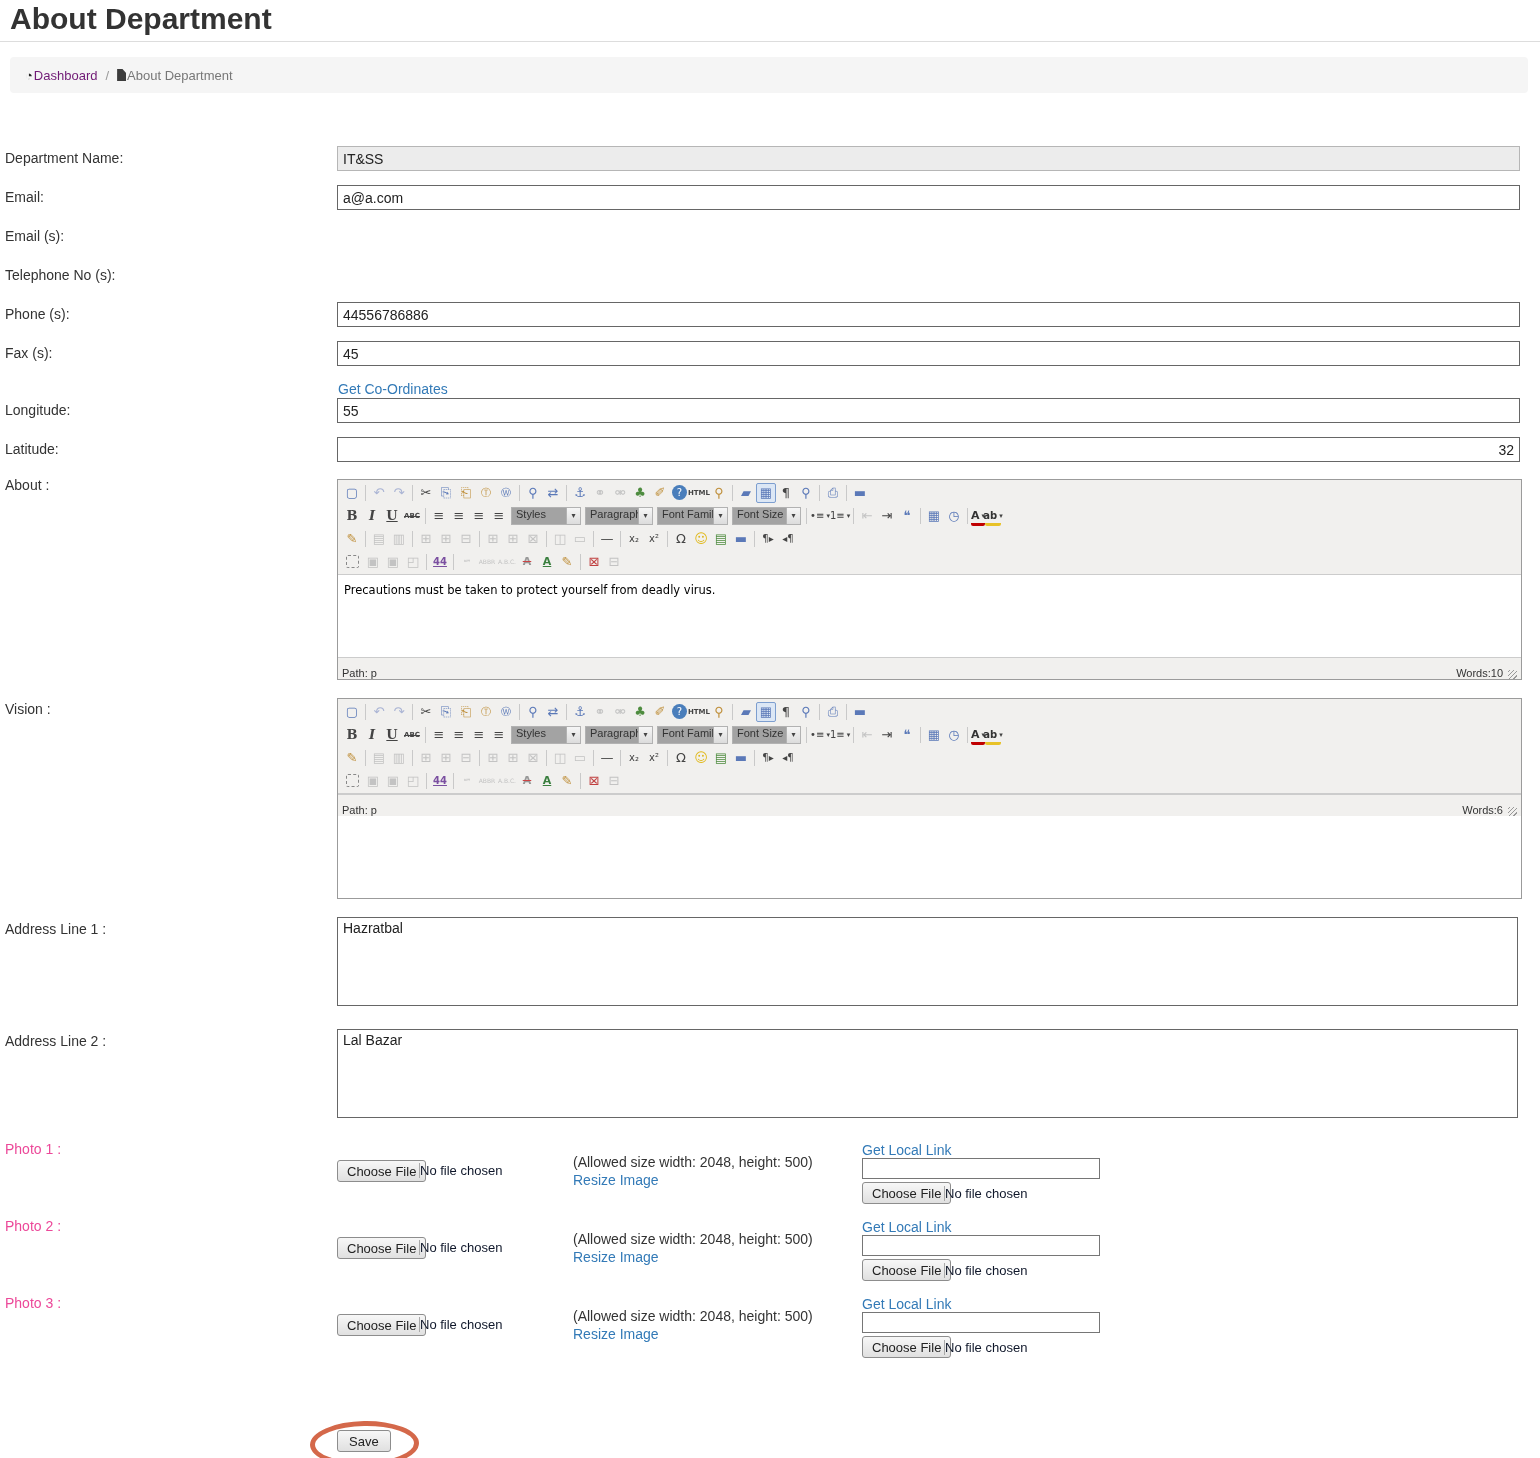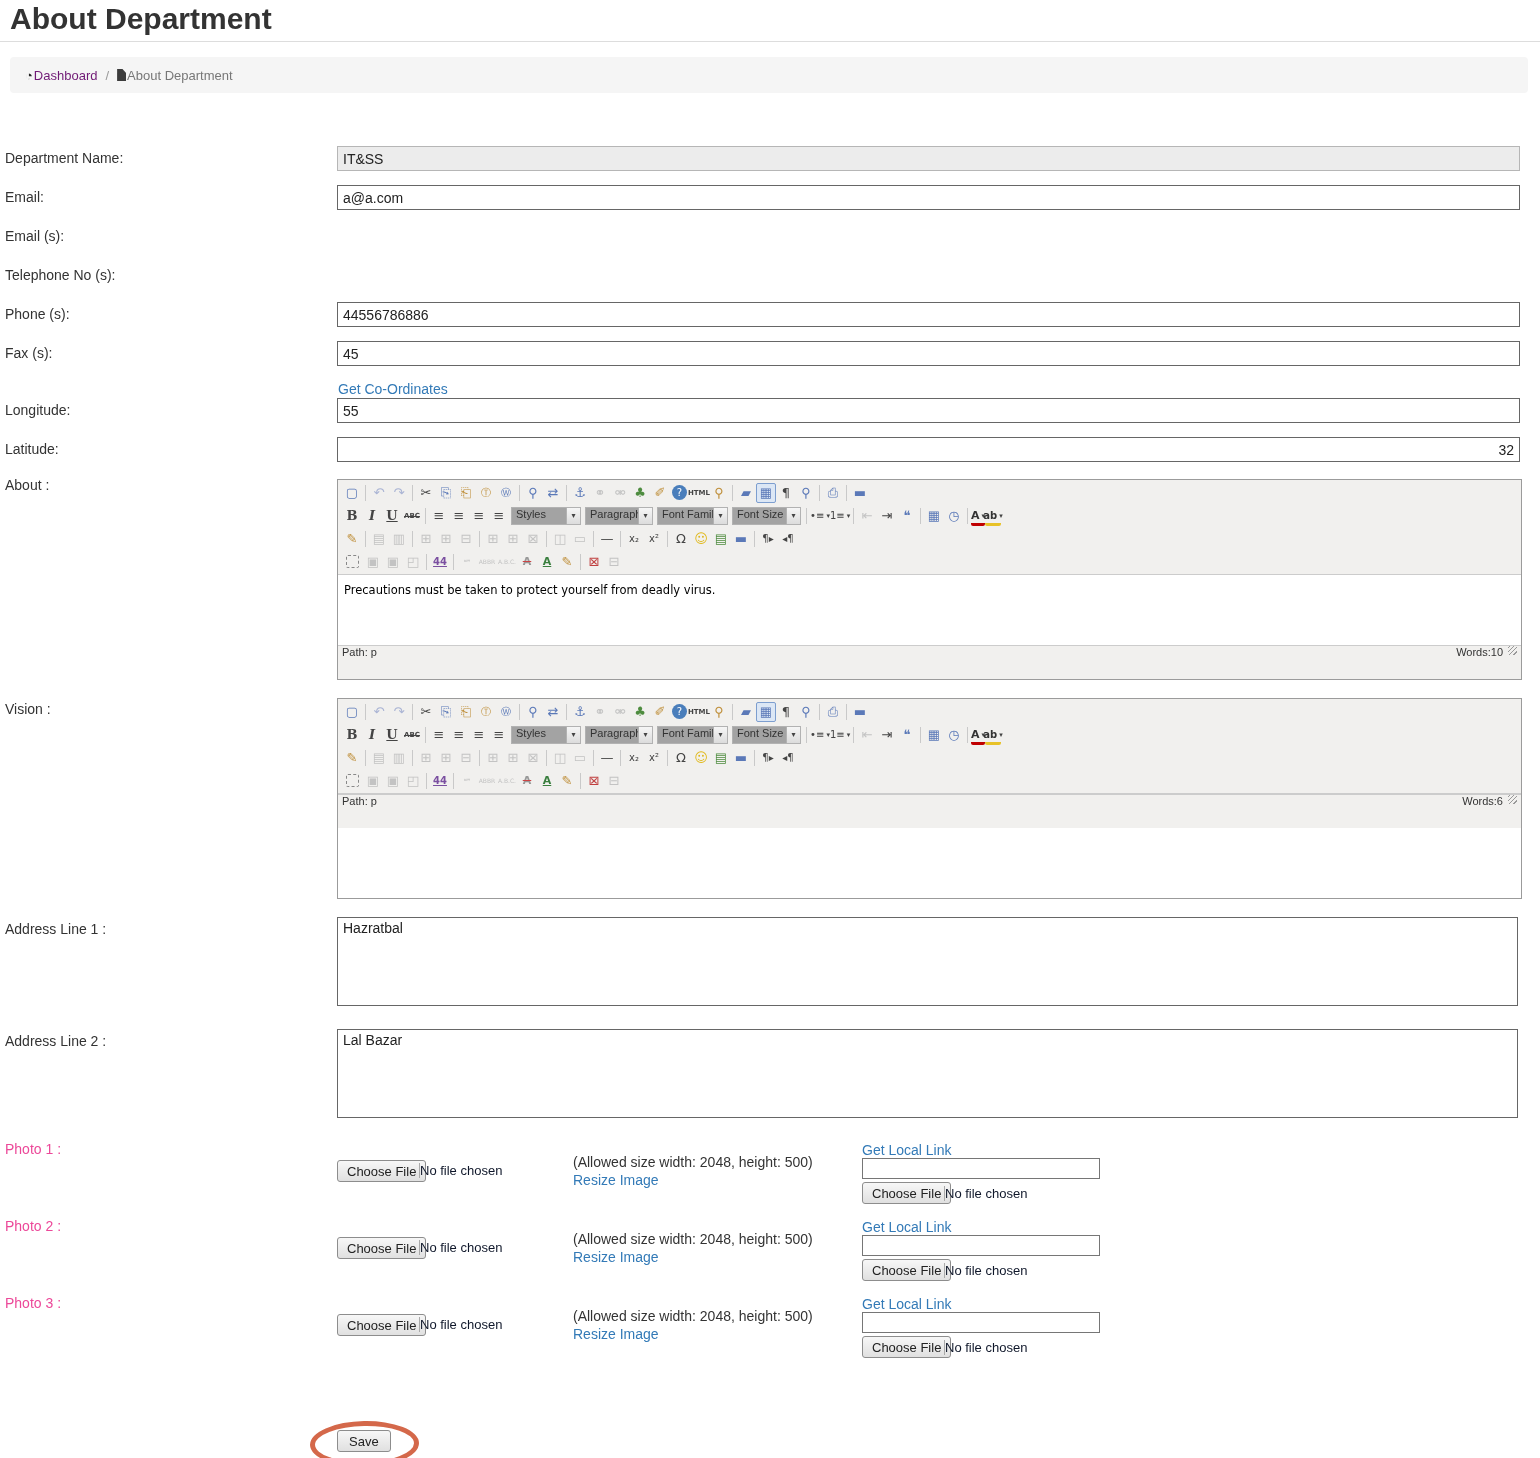--- a/index.html
+++ b/index.html
@@ -49,21 +49,21 @@
   .i-split::after{content:"▾";font-size:7px;color:#444;margin-left:2px;}
   .i-del{color:#999;text-decoration:line-through;text-decoration-color:#c44;font-weight:bold;font-size:11px;}
   .i-ins{color:#3a7f3f;text-decoration:underline;font-weight:bold;font-size:11px;}
   .i-dash{width:11px;height:11px;border:1px dashed #888;margin:4px;}
   .tb-dd{display:inline-flex;height:18px;background:#a3a3a3;border:1px solid #b2b2b2;margin:0 2px;
          align-items:flex-start;box-sizing:border-box;flex:none;}
   .tb-dd-l{flex:1;font-size:11px;color:#333;padding:0 4px;white-space:nowrap;overflow:hidden;}
   .tb-dd-a{width:13px;align-self:stretch;border-left:1px solid #b2b2b2;display:flex;align-items:center;
            justify-content:center;font-size:8px;color:#444;background:linear-gradient(#f6f6f6,#dcdcdc);}
   .ed-content{flex:1;font-size:11.5px;color:#000;padding:8px 6px;font-family:"DejaVu Sans",sans-serif;overflow:hidden;}
-  .ed-status{height:34px;background:#f1f0ee;border-top:1px solid #ccc;display:flex;align-items:flex-start;
+  .ed-status{height:22px;background:#f1f0ee;border-top:1px solid #ccc;display:flex;align-items:flex-end;
              font-size:11px;color:#333;padding:0 4px;box-sizing:border-box;}
   .ed-path{flex:1;}
   .ed-grip{width:9px;height:9px;margin-left:5px;
            background:repeating-linear-gradient(-45deg,transparent 0 2px,#999 2px 3px);}
   
   .photo-row{position:absolute;left:0;width:1540px;height:72px;}
   .pr1{top:1141px;} .pr2{top:1218px;} .pr3{top:1295px;}
   .p-label{position:absolute;left:5px;top:0;font-size:14px;color:#ec4899;}
   .cf-btn{position:absolute;height:22px;font:13px "Liberation Sans",sans-serif;color:#222;
           padding:1px 9px;border:1px solid #8d8d8d;border-radius:3px;background:linear-gradient(#f7f7f7,#e0e0e0);}

